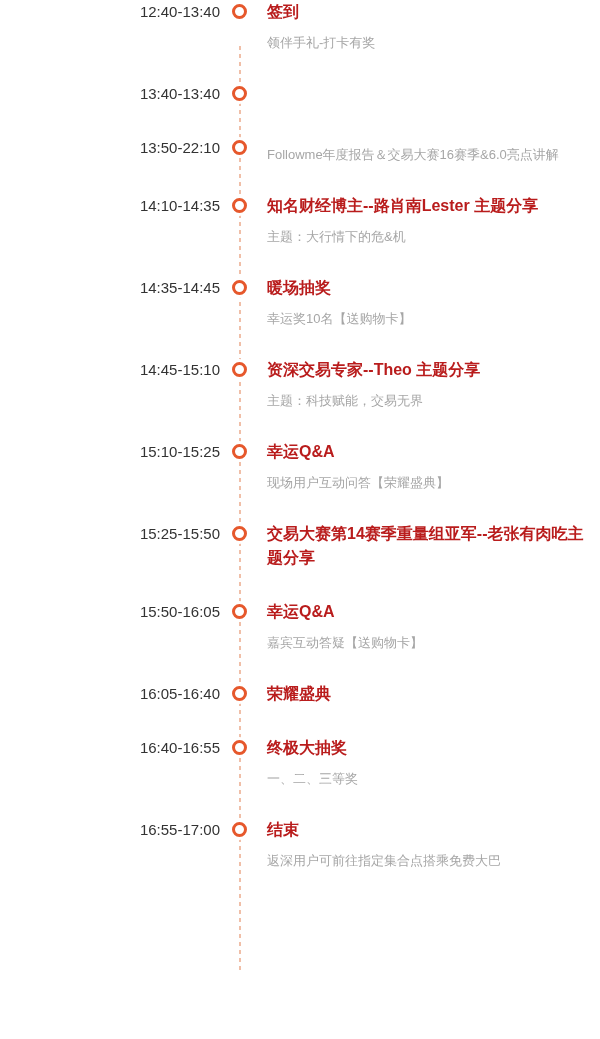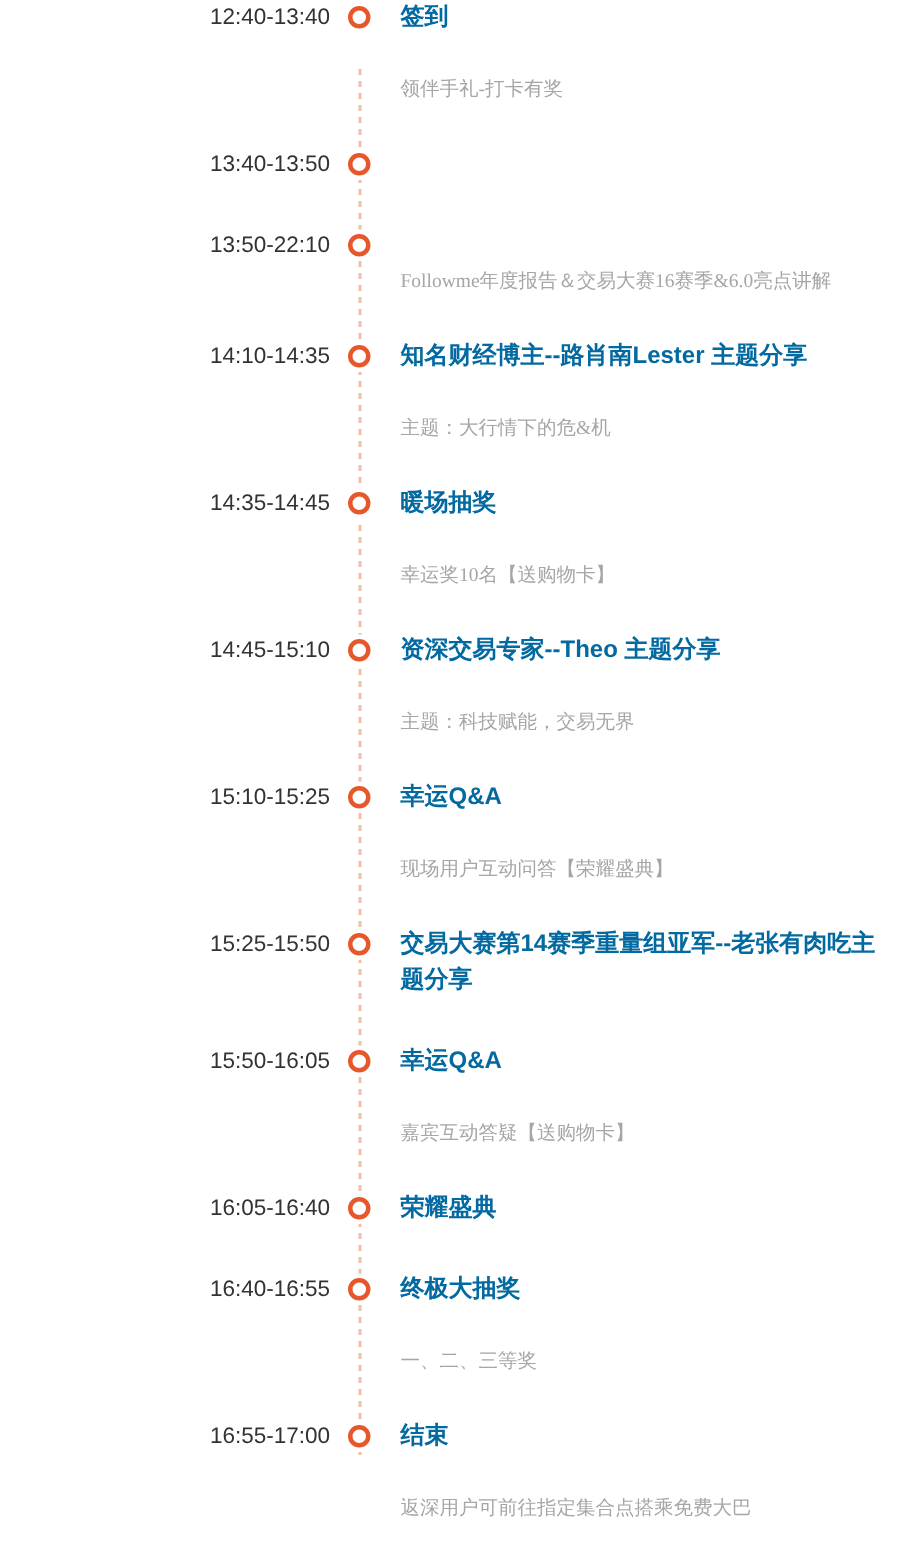--- a/index.html
+++ b/index.html
@@ -55,48 +55,47 @@
     box-shadow: 0 0 0 3px #ffffff;
     z-index: 2;
   }
   .content {
     margin-left: 47px;
     width: 326px;
   }
   .title {
     font-size: 16px;
     font-weight: bold;
-    color: #0369a1;
+    color: #b91c1c;
     line-height: 24px;
   }
   .subtitle {
-    margin-top: 26px;
+    margin-top: 10px;
     font-size: 13px;
     color: #a6a6a6;
     line-height: 18px;
-    font-family: Liberation Serif, serif;
   }
 </style>
 </head>
 <body>
 
 <div class="timeline">
   <div class="timeline-line" style="top: 45.5px; height: 926px;"></div>
   <div id="rows">
   <div class="row">
     <div class="time">12:40-13:40</div>
     <div class="dot"></div>
     <div class="content">
       <div class="title">签到</div>
       <div class="subtitle">领伴手礼-打卡有奖</div>
     </div>
   </div>
 
   <div class="row">
-    <div class="time">13:40-13:50</div>
+    <div class="time">13:40-13:40</div>
     <div class="dot"></div>
   </div>
 
   <div class="row">
     <div class="time">13:50-22:10</div>
     <div class="dot"></div>
     <div class="content">
       <div class="subtitle">Followme年度报告＆交易大赛16赛季&amp;6.0亮点讲解</div>
     </div>
   </div>

